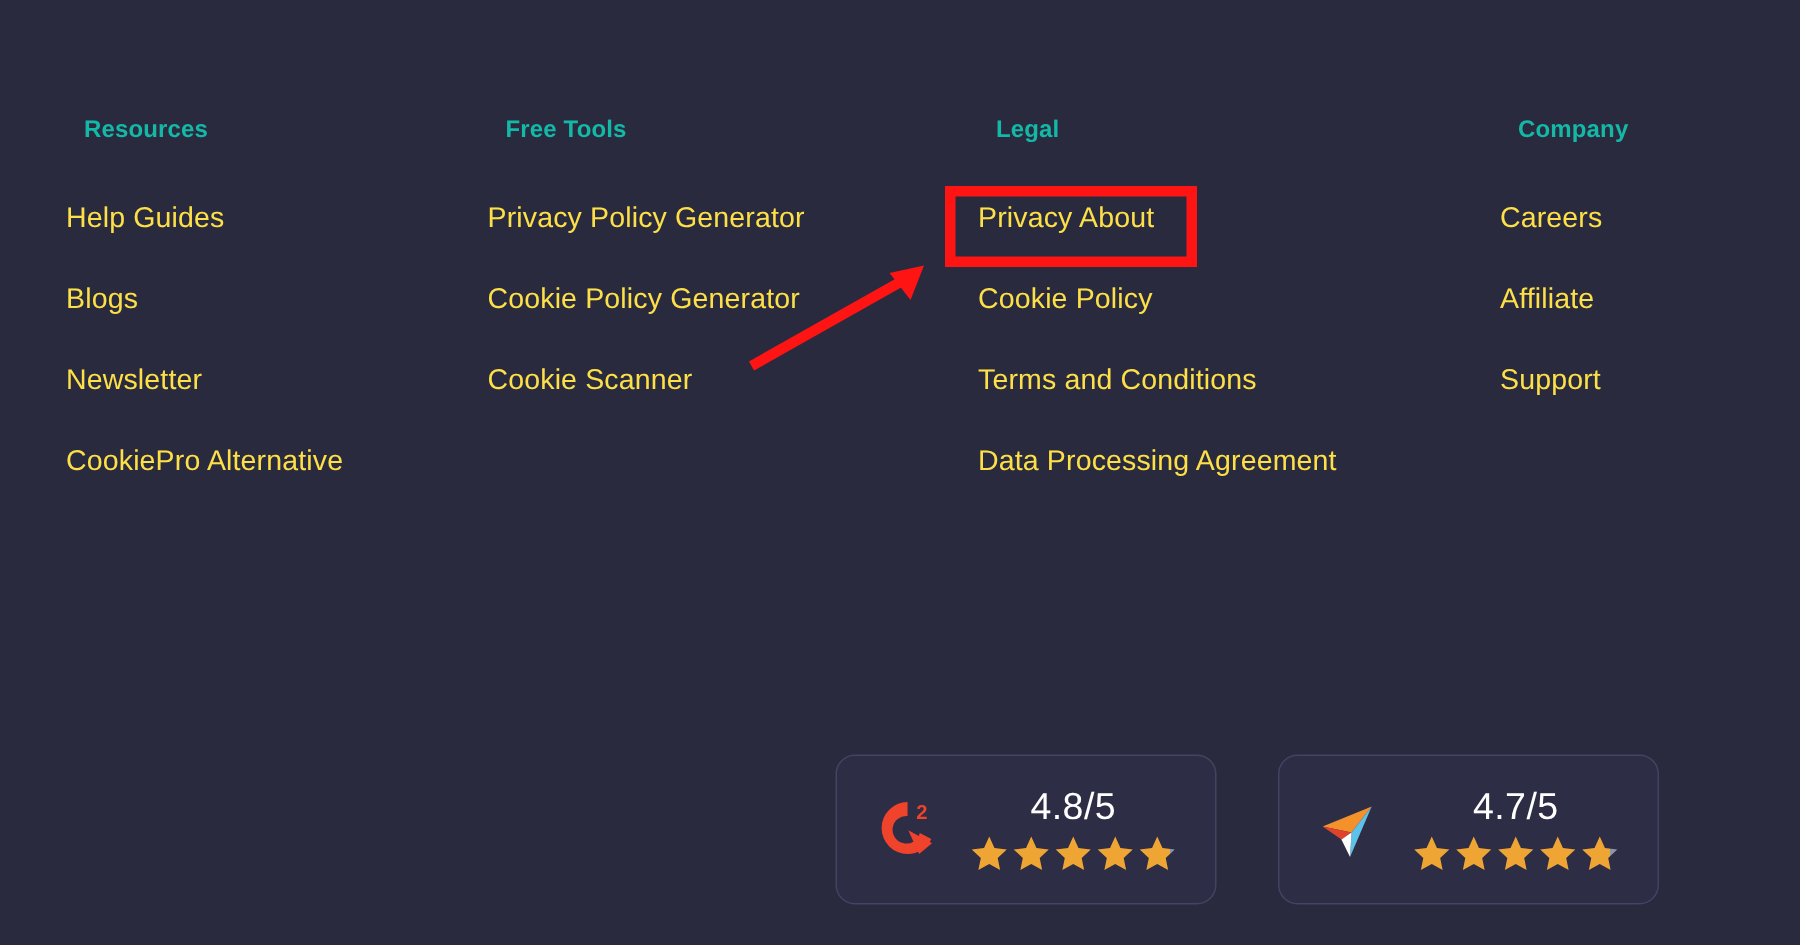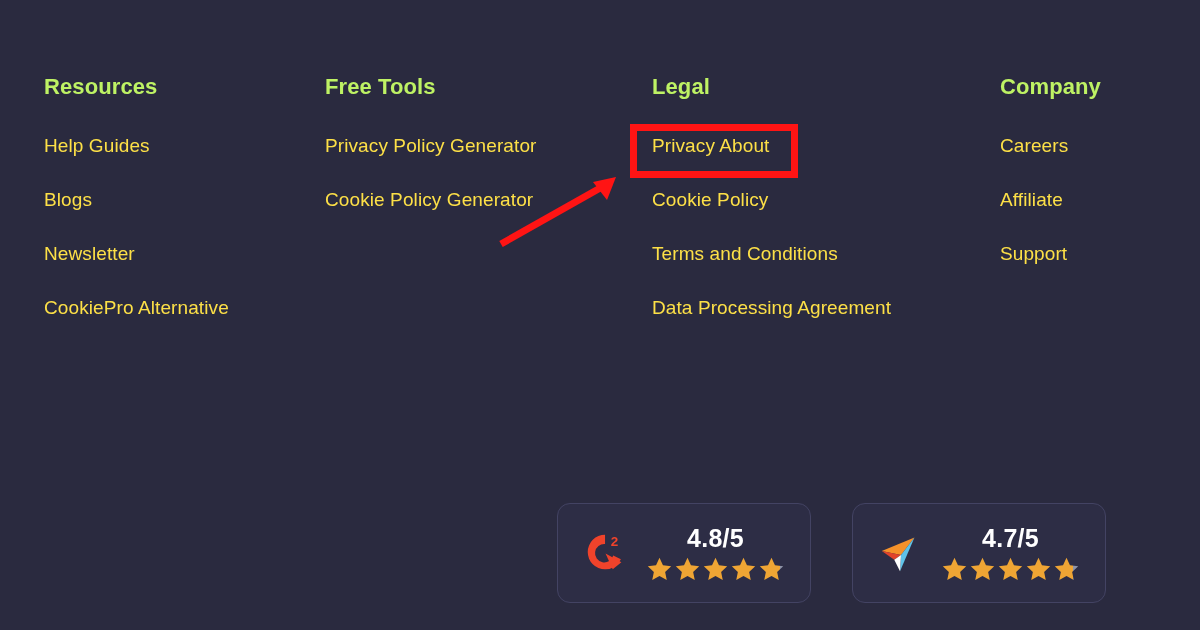--- a/index.html
+++ b/index.html
@@ -35,26 +35,26 @@
   .footer-col {
     position: absolute;
     top: 74px;
   }
   .footer-col.c0 { left: 44px;   width: 270px; }
   .footer-col.c1 { left: 325px;  width: 300px; }
   .footer-col.c2 { left: 652px;  width: 340px; }
   .footer-col.c3 { left: 1000px; width: 165px; }
 
   .col-title {
-    font-size: 22px;
+    font-size: 16px;
     font-weight: bold;
-    color: #bef264;
+    color: #14b8a6;
     letter-spacing: 0.1px;
     line-height: 26px;
-    margin: 0 0 33px 0;
+    margin: 0 0 33px 12px;
     white-space: nowrap;
   }
 
   .col-links {
     list-style: none;
     margin: 0;
     padding: 0;
   }
 
   .col-links li {
@@ -133,21 +133,21 @@
 
   .badge-info {
     margin-left: 14px;
     display: flex;
     flex-direction: column;
     align-items: center;
   }
 
   .badge-score {
     font-size: 25px;
-    font-weight: bold;
+    font-weight: normal;
     color: #ffffff;
     line-height: 28px;
     letter-spacing: 0.3px;
   }
 
   .badge-stars {
     margin-top: 4px;
     display: flex;
     align-items: center;
     gap: 1px;
@@ -174,20 +174,21 @@
         <li><a class="footer-link" href="#">Newsletter</a></li>
         <li><a class="footer-link" href="#">CookiePro Alternative</a></li>
       </ul>
     </div>
 
     <div class="footer-col c1">
       <div class="col-title">Free Tools</div>
       <ul class="col-links">
         <li><a class="footer-link" href="#">Privacy Policy Generator</a></li>
         <li><a class="footer-link" href="#">Cookie Policy Generator</a></li>
+        <li><a class="footer-link" href="#">Cookie Scanner</a></li>
       </ul>
     </div>
 
     <div class="footer-col c2">
       <div class="col-title">Legal</div>
       <ul class="col-links">
         <li><a class="footer-link" href="#">Privacy About</a></li>
         <li><a class="footer-link" href="#">Cookie Policy</a></li>
         <li><a class="footer-link" href="#">Terms and Conditions</a></li>
         <li><a class="footer-link" href="#">Data Processing Agreement</a></li>

